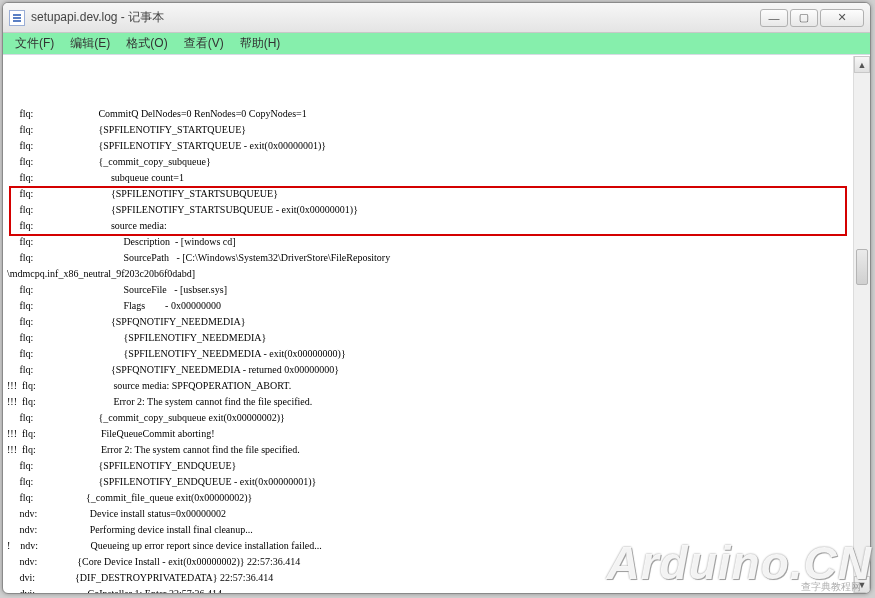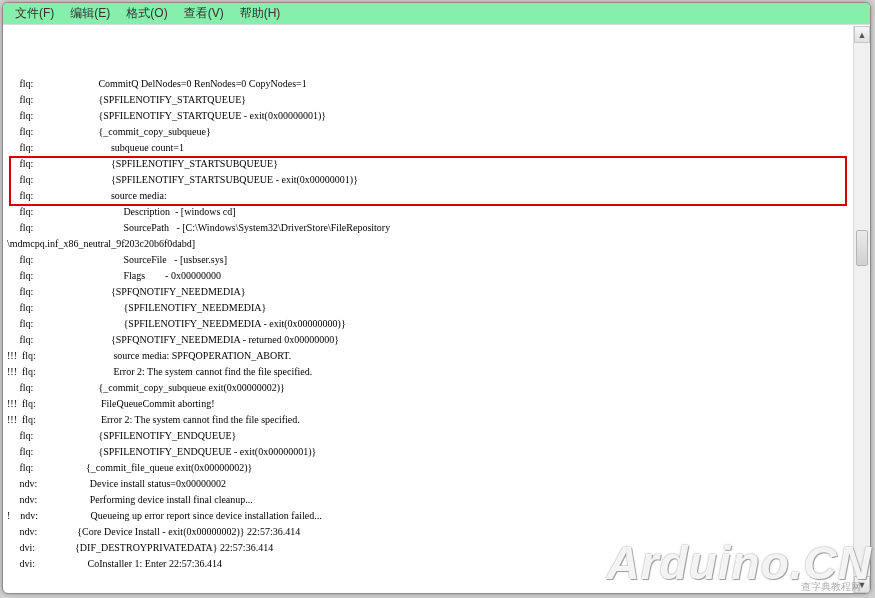--- a/index.html
+++ b/index.html
@@ -142,20 +142,29 @@
     font-size: 10px;
     color: rgba(120,120,120,0.6);
     pointer-events: none;
   }
 </style>
 </head>
 <body>
 
 <div class="window">
 
+  <div class="titlebar">
+    <div class="app-icon"></div>
+    <div class="title">setupapi.dev.log - 记事本</div>
+    <div class="win-controls">
+      <div class="win-btn">—</div>
+      <div class="win-btn">▢</div>
+      <div class="win-btn close">✕</div>
+    </div>
+  </div>
 
   <div class="menubar">
     <div class="menu-item">文件(F)</div>
     <div class="menu-item">编辑(E)</div>
     <div class="menu-item">格式(O)</div>
     <div class="menu-item">查看(V)</div>
     <div class="menu-item">帮助(H)</div>
   </div>
 
   <div class="content-wrap">

